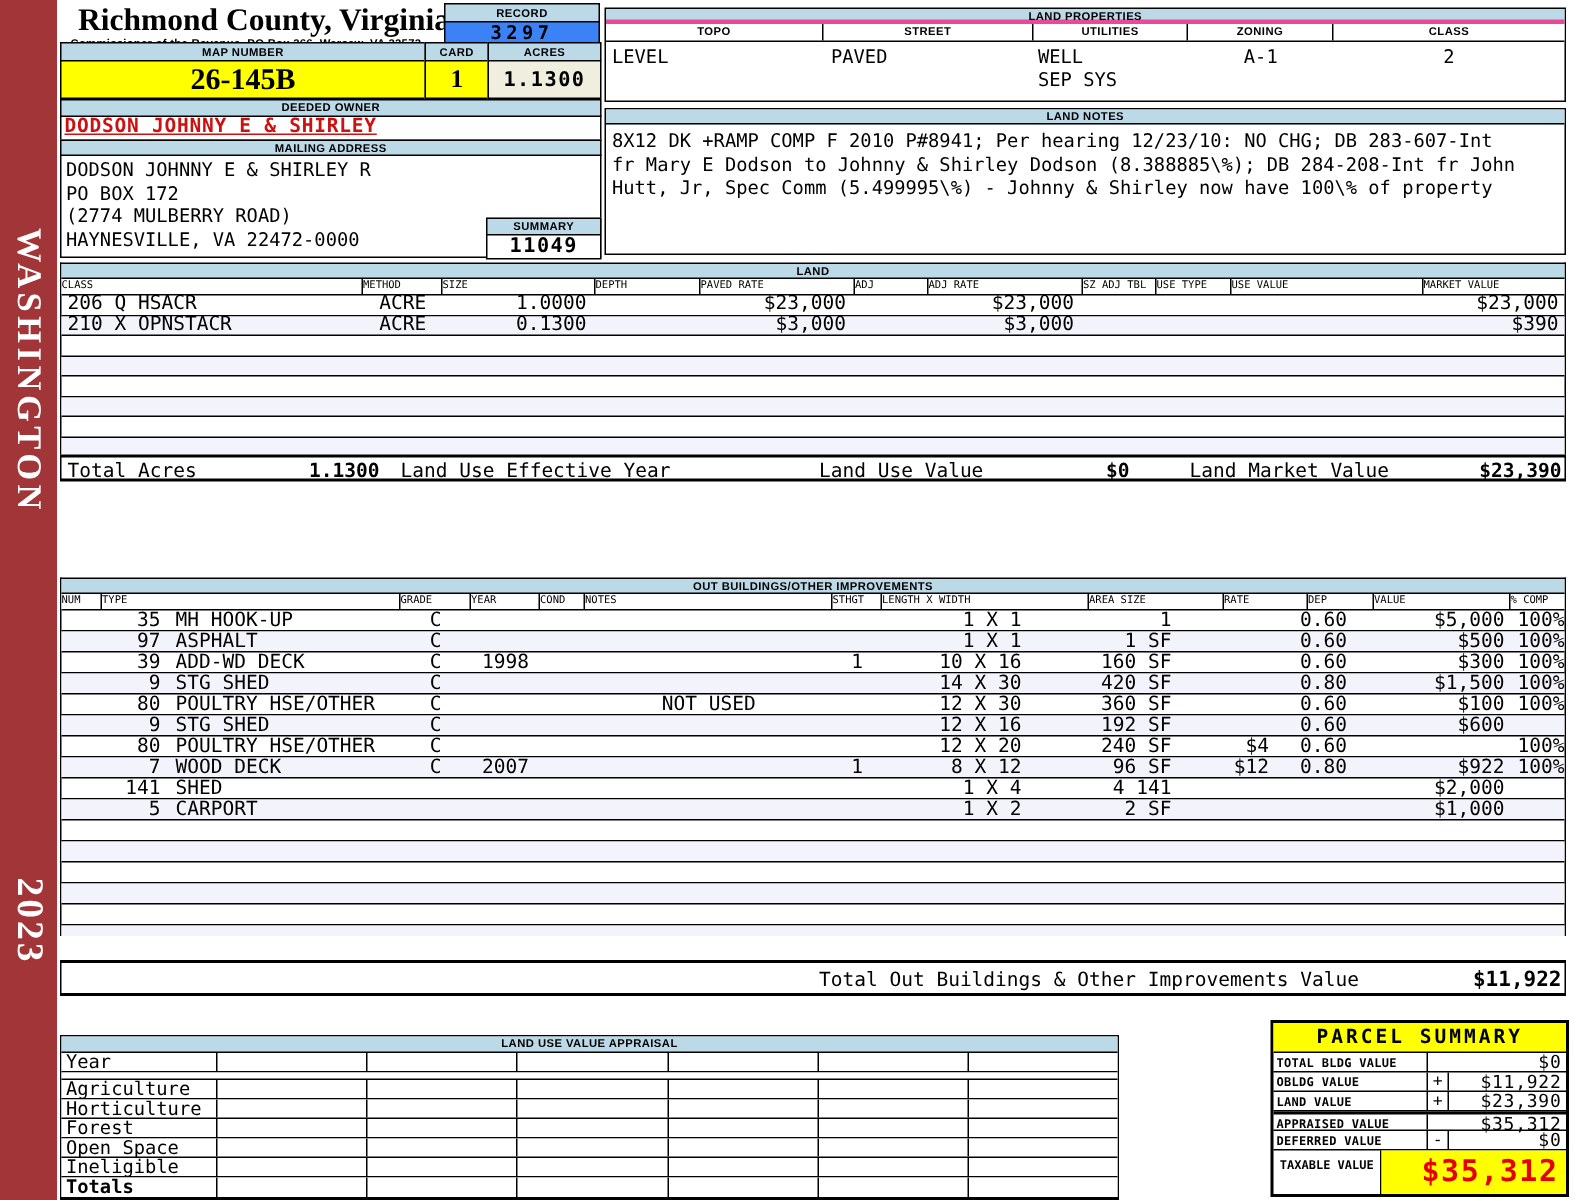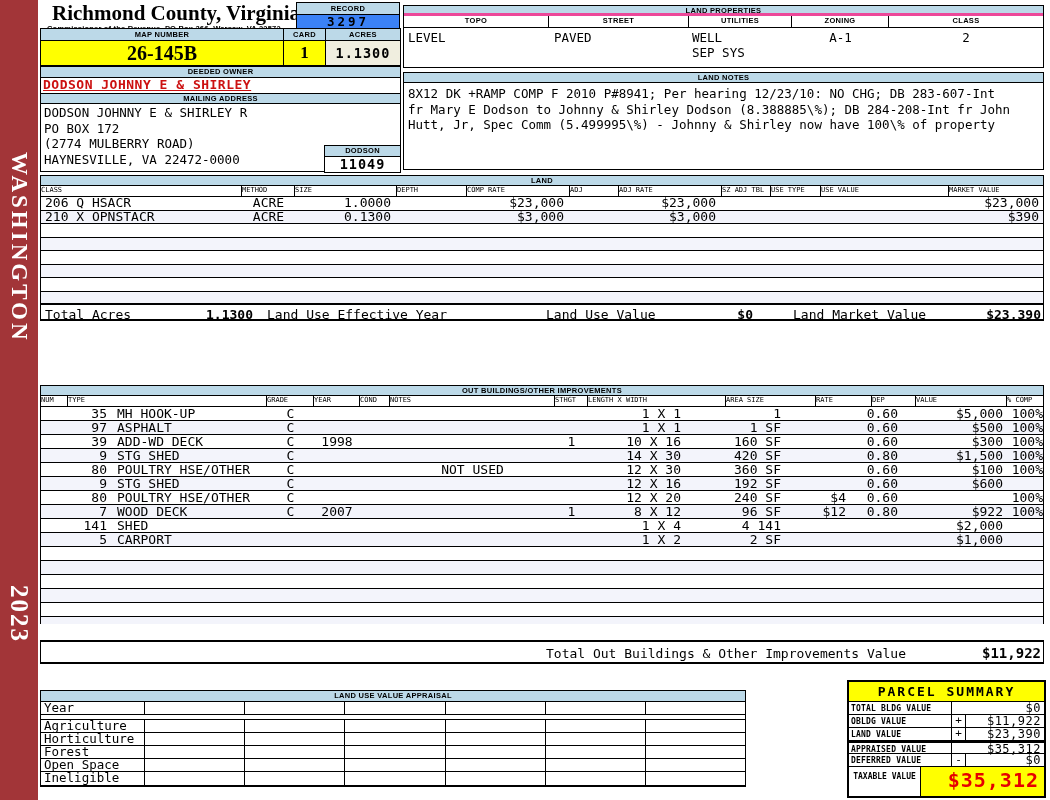--- a/index.html
+++ b/index.html
@@ -118,21 +118,21 @@
 
   <div class="bluebar abs" style="left:40px;top:66px;width:361px;height:12px;line-height:10px">DEEDED OWNER</div>
   <div class="abs ownerbox">DODSON JOHNNY E &amp; SHIRLEY</div>
   <div class="bluebar abs" style="left:40px;top:93px;width:361px;height:11px;line-height:9px">MAILING ADDRESS</div>
   <div class="abs addrbox">
     <div>DODSON JOHNNY E &amp; SHIRLEY R</div>
     <div>PO BOX 172</div>
     <div>(2774 MULBERRY ROAD)</div>
     <div>HAYNESVILLE, VA 22472-0000</div>
   </div>
-  <div class="cellhdr tinyhead" style="left:324px;top:145px;width:77px;height:12px;line-height:10px">DODSON</div>
+  <div class="cellhdr tinyhead" style="left:324px;top:145px;width:77px;height:12px;line-height:10px">SUMMARY</div>
   <div class="cellval bold" style="left:324px;top:156px;width:77px;height:17px;font-size:13.5px;line-height:15px;letter-spacing:1px;background:#fff">11049</div>
 
   <div class="abs lp">
     <div class="bluebar bar">LAND PROPERTIES</div>
     <div class="cols">
       <span class="tinyhead" style="width:145px">TOPO</span>
       <span class="tinyhead" style="width:140px">STREET</span>
       <span class="tinyhead" style="width:103px">UTILITIES</span>
       <span class="tinyhead" style="width:97px">ZONING</span>
       <span class="tinyhead" style="flex:1">CLASS</span>
@@ -154,21 +154,21 @@
 Hutt, Jr, Spec Comm (5.499995\%) - Johnny &amp; Shirley now have 100\% of property</div>
   </div>
 
   <div class="dtable" style="left:40px;top:175px;width:1004px;border-bottom:none">
     <div class="bluebar bar">LAND</div>
     <div class="cols hrow">
       <span style="width:201px">CLASS</span>
       <span style="width:53px">METHOD</span>
       <span style="width:102px">SIZE</span>
       <span style="width:70px">DEPTH</span>
-      <span style="width:103px">COMP RATE</span>
+      <span style="width:103px">PAVED RATE</span>
       <span style="width:49px">ADJ</span>
       <span style="width:103px">ADJ RATE</span>
       <span style="width:49px">SZ ADJ TBL</span>
       <span style="width:50px">USE TYPE</span>
       <span style="width:128px">USE VALUE</span>
       <span style="flex:1">MARKET VALUE</span>
     </div>
     <div class="trow">
       <span class="lr-class">206 Q HSACR</span>
       <span class="lr-method">ACRE</span>
@@ -382,20 +382,29 @@
     </div>
     <div class="lu-row">
       <span class="lu-label">Ineligible</span>
       <span class="lu-cell"></span>
         <span class="lu-cell"></span>
         <span class="lu-cell"></span>
         <span class="lu-cell"></span>
         <span class="lu-cell"></span>
         <span class="lu-cell"></span>
     </div>
+    <div class="lu-row">
+      <span class="lu-label lu-bold">Totals</span>
+      <span class="lu-cell"></span>
+        <span class="lu-cell"></span>
+        <span class="lu-cell"></span>
+        <span class="lu-cell"></span>
+        <span class="lu-cell"></span>
+        <span class="lu-cell"></span>
+    </div>
   </div>
 
   <div class="abs ps">
     <div class="ps-title">PARCEL SUMMARY</div>
     <div class="ps-row">
       <span class="ps-label">TOTAL BLDG VALUE</span>
       <span class="ps-sign"></span>
       <span class="ps-value">$0</span>
     </div>
     <div class="ps-row has-sign">

